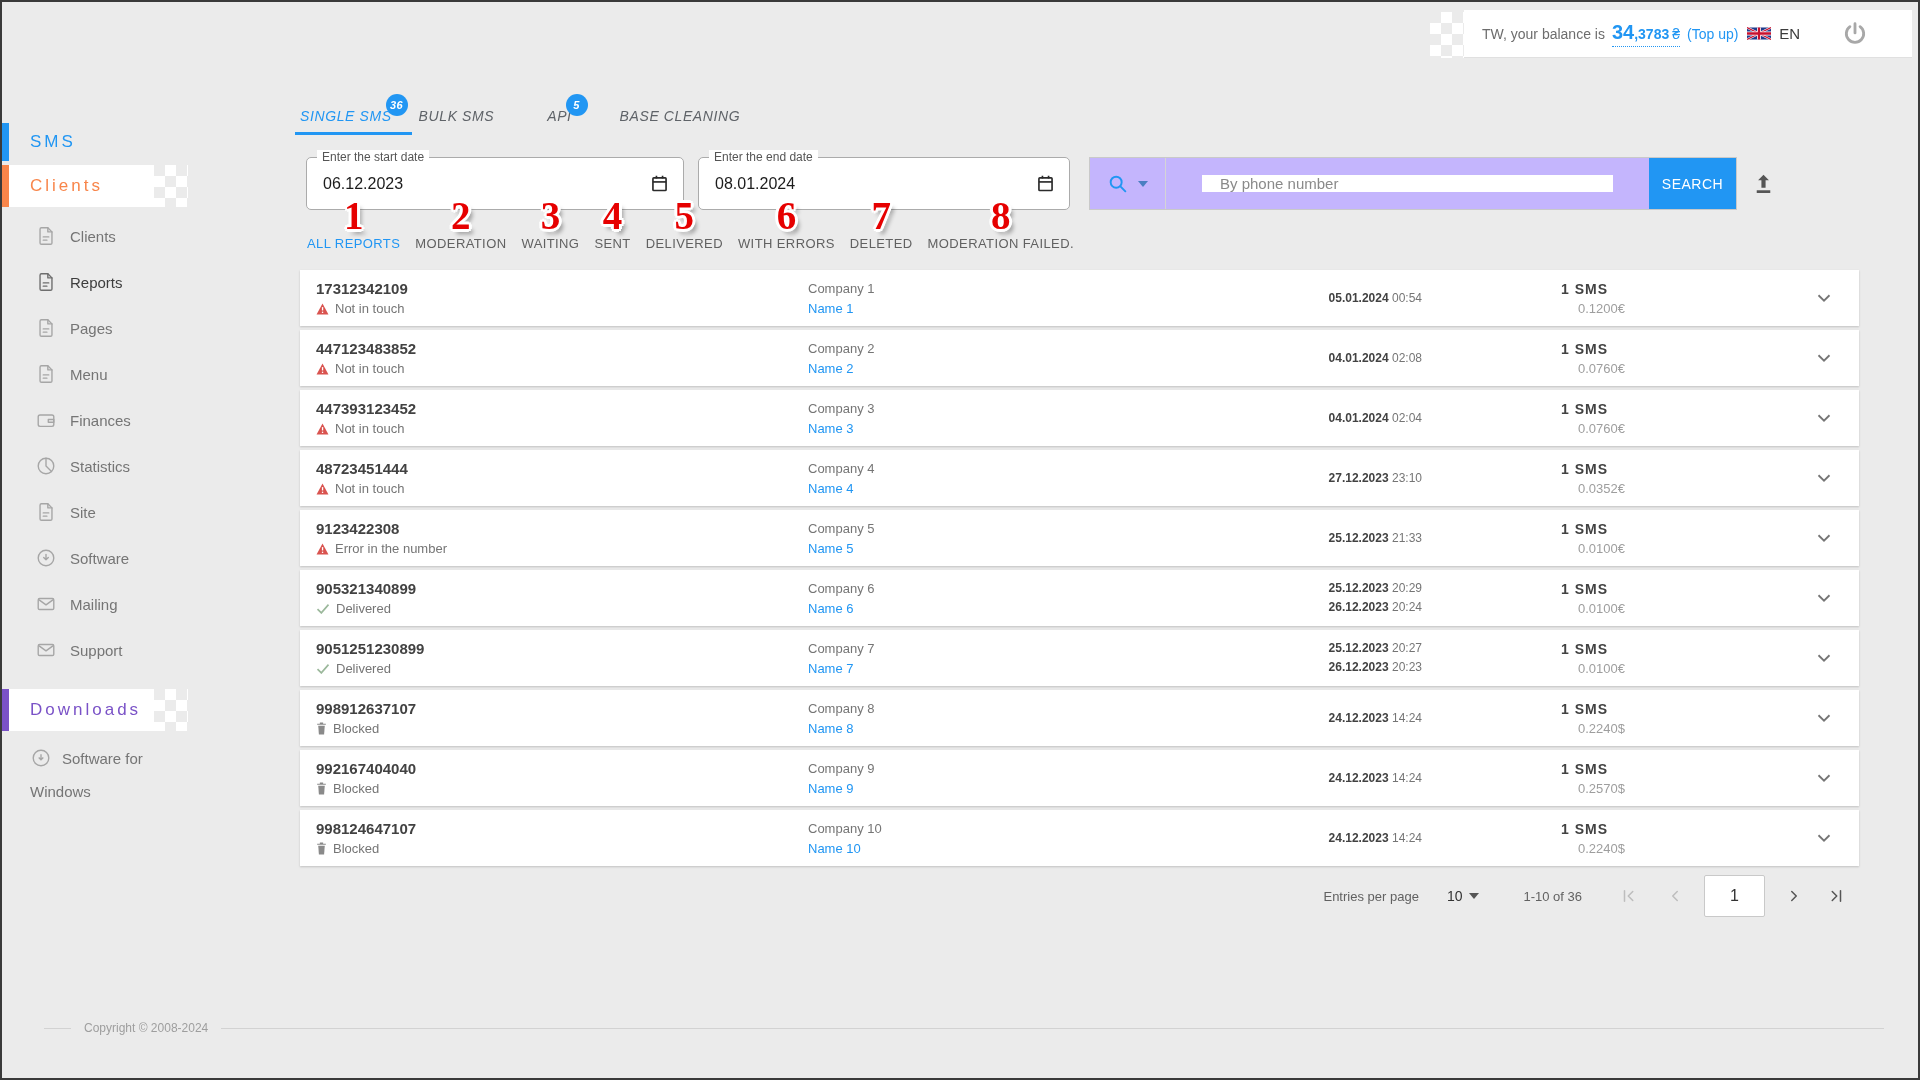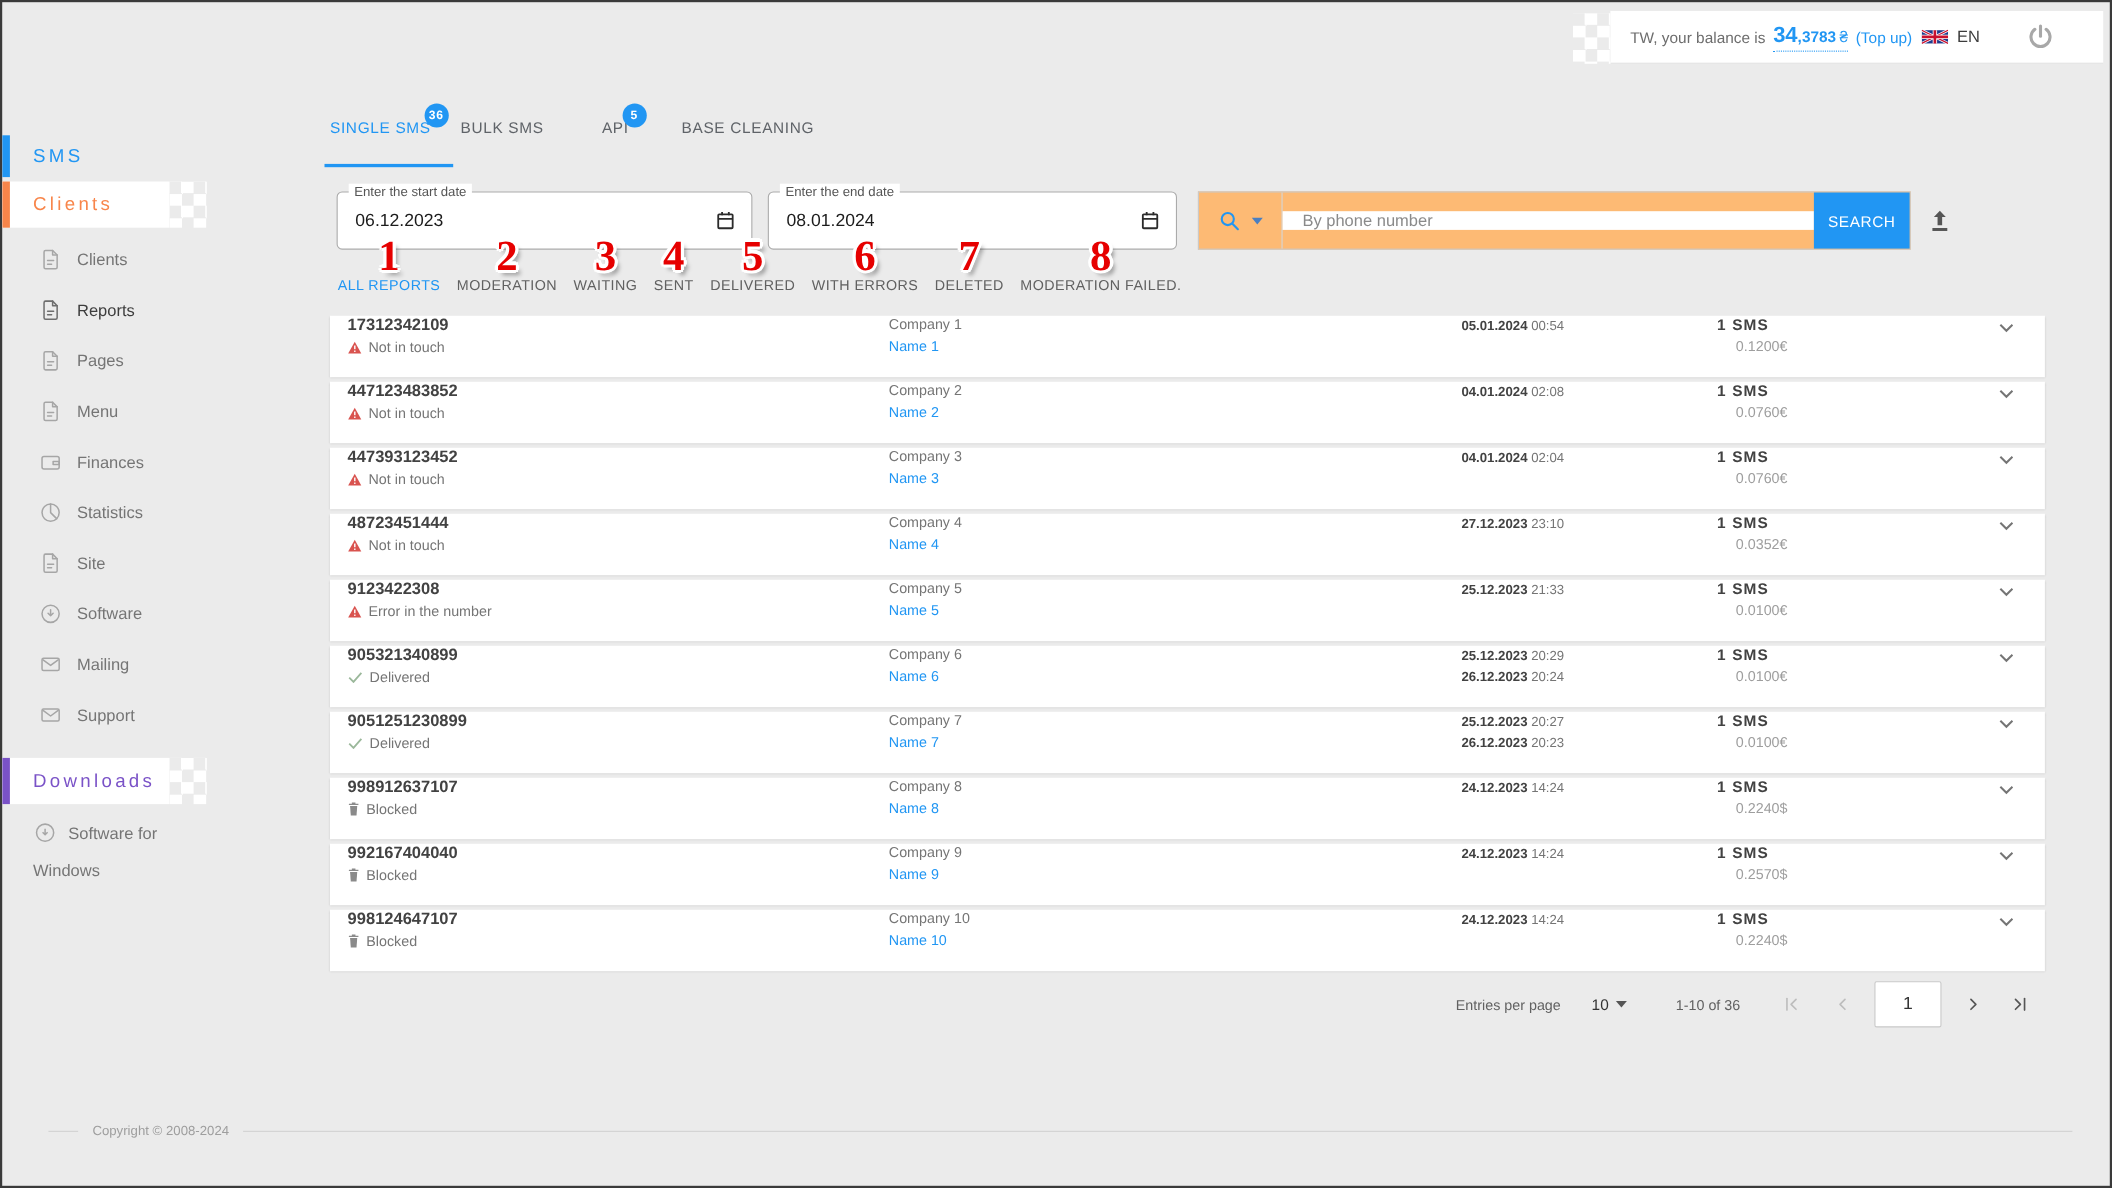--- a/index.html
+++ b/index.html
@@ -65,40 +65,40 @@
             display:flex; align-items:center; gap:13px; }
   .footer .fline { height:1px; background:#d2d2d2; }
   .fline-short { width:27px; }
   .fline-long { flex:1; }
   .copyright { font-size:12px; color:#9e9e9e; white-space:nowrap; }
 
   
   .main { position:absolute; left:298px; top:0; width:1559px; }
 
   .tabs { margin-top:106px; display:flex; align-items:flex-start; padding-left:0; }
-  .tab { position:relative; font-size:14px; letter-spacing:.6px; color:#5f6368; padding-bottom:28px; cursor:pointer; white-space:nowrap; }
+  .tab { position:relative; font-size:14px; letter-spacing:.6px; color:#5f6368; padding-bottom:11px; cursor:pointer; white-space:nowrap;font-style:italic; }
   .tab-0 { margin-right:27px; } .tab-1 { margin-right:53px; } .tab-2 { margin-right:48px; }
   .tab.active { color:var(--accent,#2196f3); }
   .tab.active::after { content:''; position:absolute; left:-5px; right:-20px; bottom:0; height:3px; background:var(--accent,#2196f3); }
   .badge { position:absolute; top:-14px; right:-16px; min-width:22px; height:22px; border-radius:50%;
            background:var(--accent,#2196f3); color:#fff; font-size:11px; font-weight:bold;
            display:flex; align-items:center; justify-content:center; }
 
   .filter-row { margin-top:22px; display:flex; align-items:stretch; padding-left:6px; }
   .field { position:relative; width:378px; height:53px; background:#fff; border:1px solid #ababab;
            border-radius:5px; display:flex; align-items:center; padding:0 13px 0 16px; }
   .field + .field { margin-left:14px; width:372px; }
   .field-label { position:absolute; top:-8px; left:10px; font-size:12px; color:#555;
                  background:#fff; padding:0 5px; white-space:nowrap; }
   .field input { border:none; outline:none; flex:1; font-size:16px; color:#1c1c1c;
                  font-family:Liberation Sans, sans-serif; background:transparent; }
   .cal-icon { cursor:pointer; }
 
-  .searchbox { margin-left:19px; width:648px; height:53px; background:#fdba74; border:1px solid #c9c9c9;
-               display:flex; align-items:center; }
+  .searchbox { margin-left:19px; width:648px; height:53px; background:#c4b5fd; border:1px solid #c9c9c9;
+               display:flex; align-items:center;gap:36px; }
   .s-type { width:76px; height:100%; display:flex; align-items:center; justify-content:center; gap:9px;
             border-right:1px solid #d5d5d5; cursor:pointer; }
   .caret-down { width:0; height:0; border-left:5px solid transparent; border-right:5px solid transparent;
                 border-top:6px solid #4a7fc1; }
   .searchbox input { flex:1; border:none; outline:none; padding:0 18px; font-size:15px; color:#333;
                      font-family:"Liberation Sans",sans-serif; }
   .searchbox input::placeholder { color:#8a8a8a; }
   .search-btn { width:87px; height:100%; background:var(--accent,#2196f3); color:#fff; border:none;
                 font-size:14px; letter-spacing:.5px; cursor:pointer; font-family:"Liberation Sans",sans-serif; }
   .upload { margin-left:14px; align-self:center; cursor:pointer; }
@@ -108,21 +108,21 @@
   .flink { font-size:13px; letter-spacing:.4px; color:#616161; cursor:pointer; white-space:nowrap; }
   .flink.active { color:var(--accent,#2196f3); }
   .marker { position:absolute; bottom:17px; left:50%; transform:translateX(-50%);
             font-family:"Liberation Serif", serif; font-weight:bold; font-size:39px; line-height:1;
             color:var(--marker-red,#e60000);
             text-shadow:-3px 0 0 #fff, 3px 0 0 #fff, 0 -3px 0 #fff, 0 3px 0 #fff,
                         -2px -2px 0 #fff, 2px -2px 0 #fff, -2px 2px 0 #fff, 2px 2px 0 #fff,
                         4px 5px 4px rgba(0,0,0,.35); }
 
   .cards { margin-top:18px; }
-  .card { height:56px; background:#fff; margin-bottom:4px; display:flex; 
+  .card { height:56px; background:#fff; margin-bottom:4px; display:flex; align-items:center;
           padding:0 24px 0 16px; box-shadow:0 1px 2px rgba(0,0,0,.18); cursor:pointer; }
   .c-main { width:492px; }
   .phone { font-size:15px; font-weight:bold; color:#424242; margin-bottom:4px; }
   .status { font-size:13px; color:#757575; display:flex; align-items:center; gap:6px; }
   .c-company { width:370px; font-size:13px; }
   .company { color:#757575; margin-bottom:5px; }
   .name { color:var(--accent,#2196f3); text-decoration:none; cursor:pointer; }
   .c-date { width:244px; text-align:right; font-size:12px; color:#757575; line-height:19px; }
   .c-date b { color:#424242; }
   .c-sms { margin-left:139px; }

